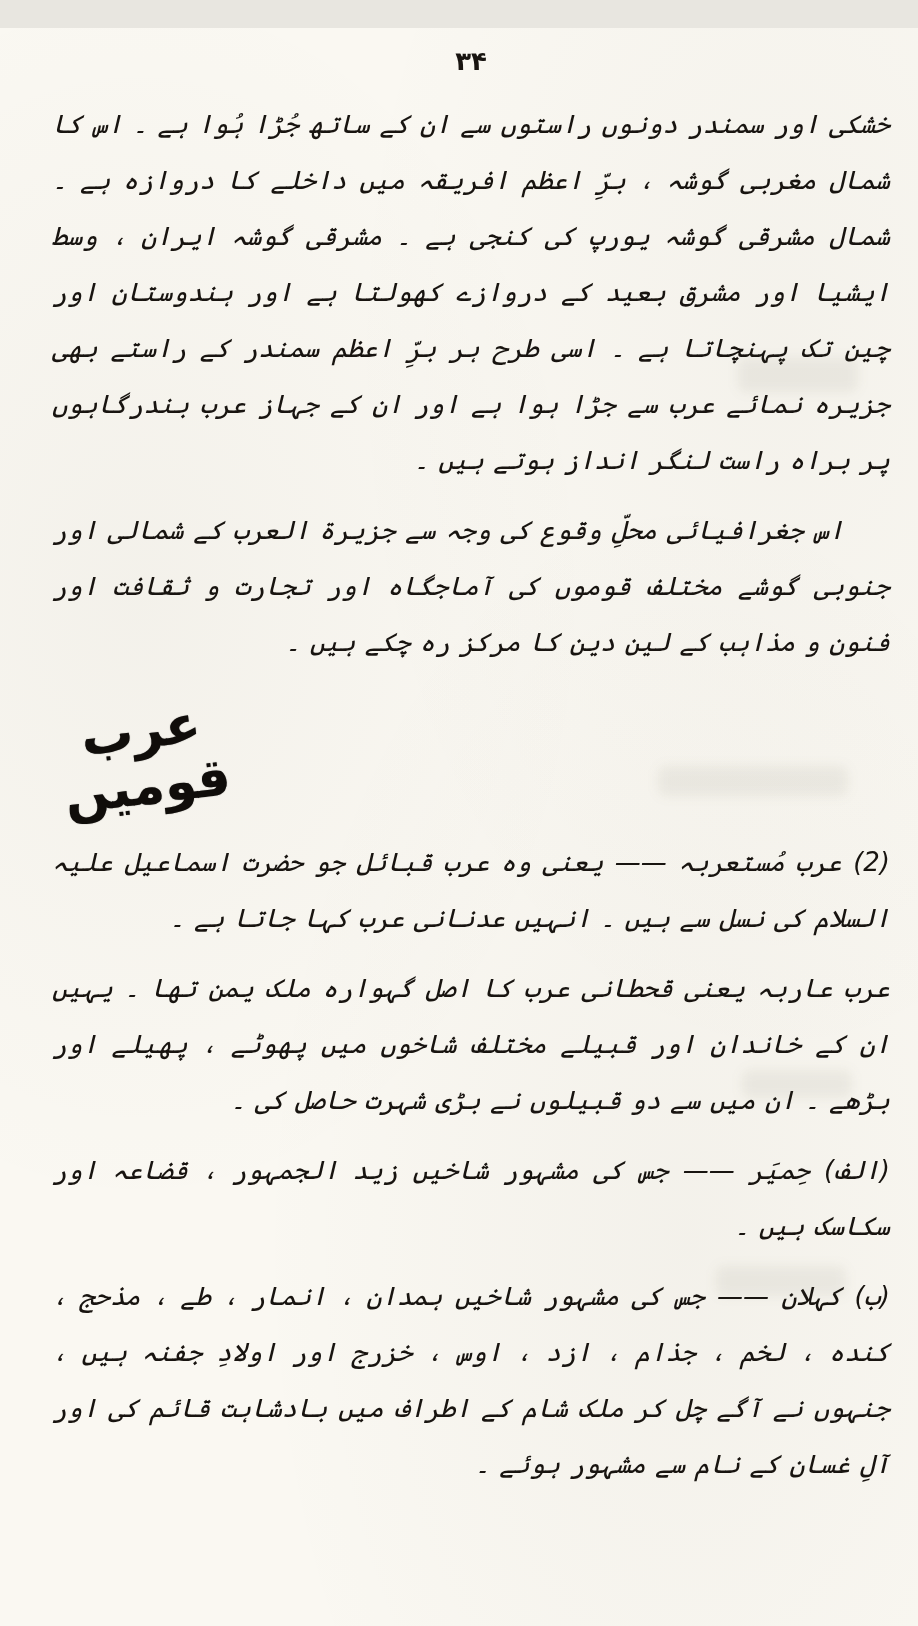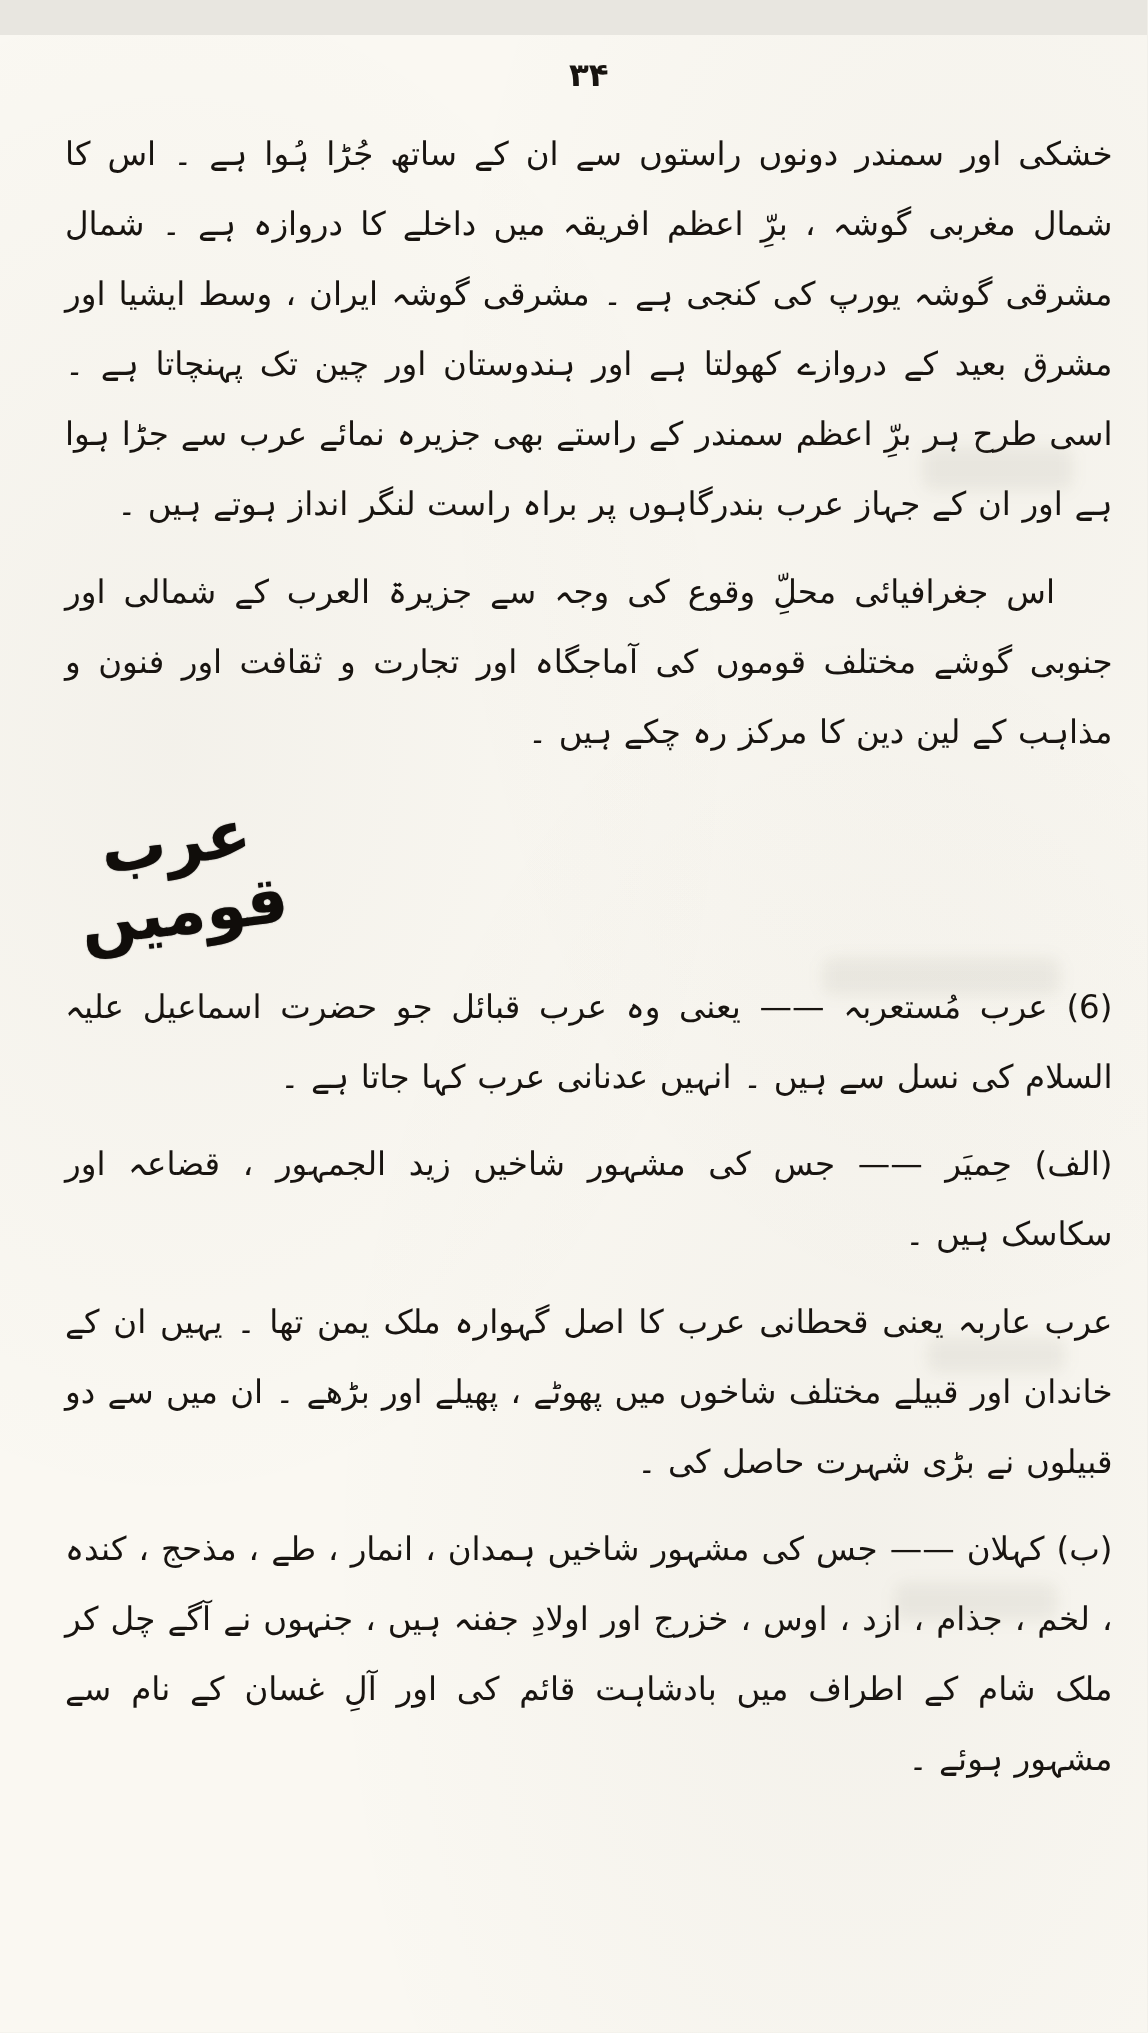--- a/index.html
+++ b/index.html
@@ -42,21 +42,21 @@
     margin:0 0 20px 0;
     letter-spacing:2px;
   }
   .content{
     direction:rtl;
     text-align:justify;
     font-size:26px;
     line-height:56px;
     word-spacing:1px;
   }
-  .para{margin:0 0 14px 0;}
+  .para{margin:0 0 14px 0;font-style:italic;}
   .indent{text-indent:46px;}
   .gap{margin-top:12px;}
   .section:after{content:"";display:block;clear:both;}
   .side-heading{
     float:left;
     width:172px;
     margin:18px 0 8px 6px;
     font-size:52px;
     line-height:1.08;
     font-weight:bold;
@@ -82,22 +82,22 @@
 
     <p class="para">خشکی اور سمندر دونوں راستوں سے ان کے ساتھ جُڑا ہُوا ہے ۔ اس کا شمال مغربی گوشہ ، برِّ اعظم افریقہ میں داخلے کا دروازہ ہے ۔ شمال مشرقی گوشہ یورپ کی کنجی ہے ۔ مشرقی گوشہ ایران ، وسط ایشیا اور مشرق بعید کے دروازے کھولتا ہے اور ہندوستان اور چین تک پہنچاتا ہے ۔ اسی طرح ہر برِّ اعظم سمندر کے راستے بھی جزیرہ نمائے عرب سے جڑا ہوا ہے اور ان کے جہاز عرب بندرگاہوں پر براہ راست لنگر انداز ہوتے ہیں ۔</p>
 
     <p class="para indent gap">اس جغرافیائی محلِّ وقوع کی وجہ سے جزیرۃ العرب کے شمالی اور جنوبی گوشے مختلف قوموں کی آماجگاہ اور تجارت و ثقافت اور فنون و مذاہب کے لین دین کا مرکز رہ چکے ہیں ۔</p>
 
     <div class="section gap">
       <div class="side-heading">عرب قومیں</div>
     </div>
 
 
-    <p class="para gap">(6) عرب مُستعربہ —— یعنی وہ عرب قبائل جو حضرت اسماعیل علیہ السلام کی نسل سے ہیں ۔ انہیں عدنانی عرب کہا جاتا ہے ۔</p>
+    <p class="para gap">(2) عرب مُستعربہ —— یعنی وہ عرب قبائل جو حضرت اسماعیل علیہ السلام کی نسل سے ہیں ۔ انہیں عدنانی عرب کہا جاتا ہے ۔</p>
+
+    <p class="para gap">عرب عاربہ یعنی قحطانی عرب کا اصل گہوارہ ملک یمن تھا ۔ یہیں ان کے خاندان اور قبیلے مختلف شاخوں میں پھوٹے ، پھیلے اور بڑھے ۔ ان میں سے دو قبیلوں نے بڑی شہرت حاصل کی ۔</p>
 
     <p class="para">(الف) حِمیَر —— جس کی مشہور شاخیں زید الجمہور ، قضاعہ اور سکاسک ہیں ۔</p>
-
-    <p class="para gap">عرب عاربہ یعنی قحطانی عرب کا اصل گہوارہ ملک یمن تھا ۔ یہیں ان کے خاندان اور قبیلے مختلف شاخوں میں پھوٹے ، پھیلے اور بڑھے ۔ ان میں سے دو قبیلوں نے بڑی شہرت حاصل کی ۔</p>
 
     <p class="para">(ب) کہلان —— جس کی مشہور شاخیں ہمدان ، انمار ، طے ، مذحج ، کندہ ، لخم ، جذام ، ازد ، اوس ، خزرج اور اولادِ جفنہ ہیں ، جنہوں نے آگے چل کر ملک شام کے اطراف میں بادشاہت قائم کی اور آلِ غسان کے نام سے مشہور ہوئے ۔</p>
 
   </div>
 </div>
 
 </body></html>

